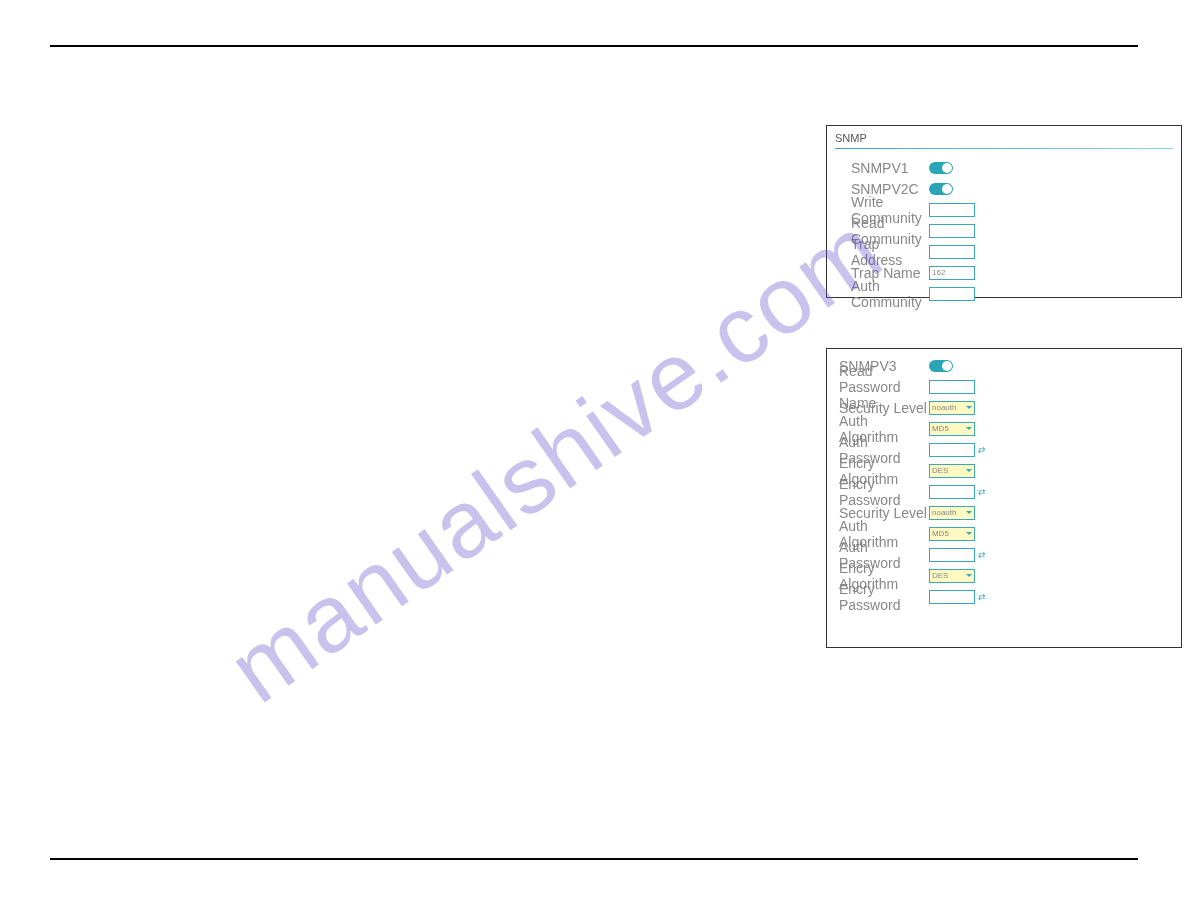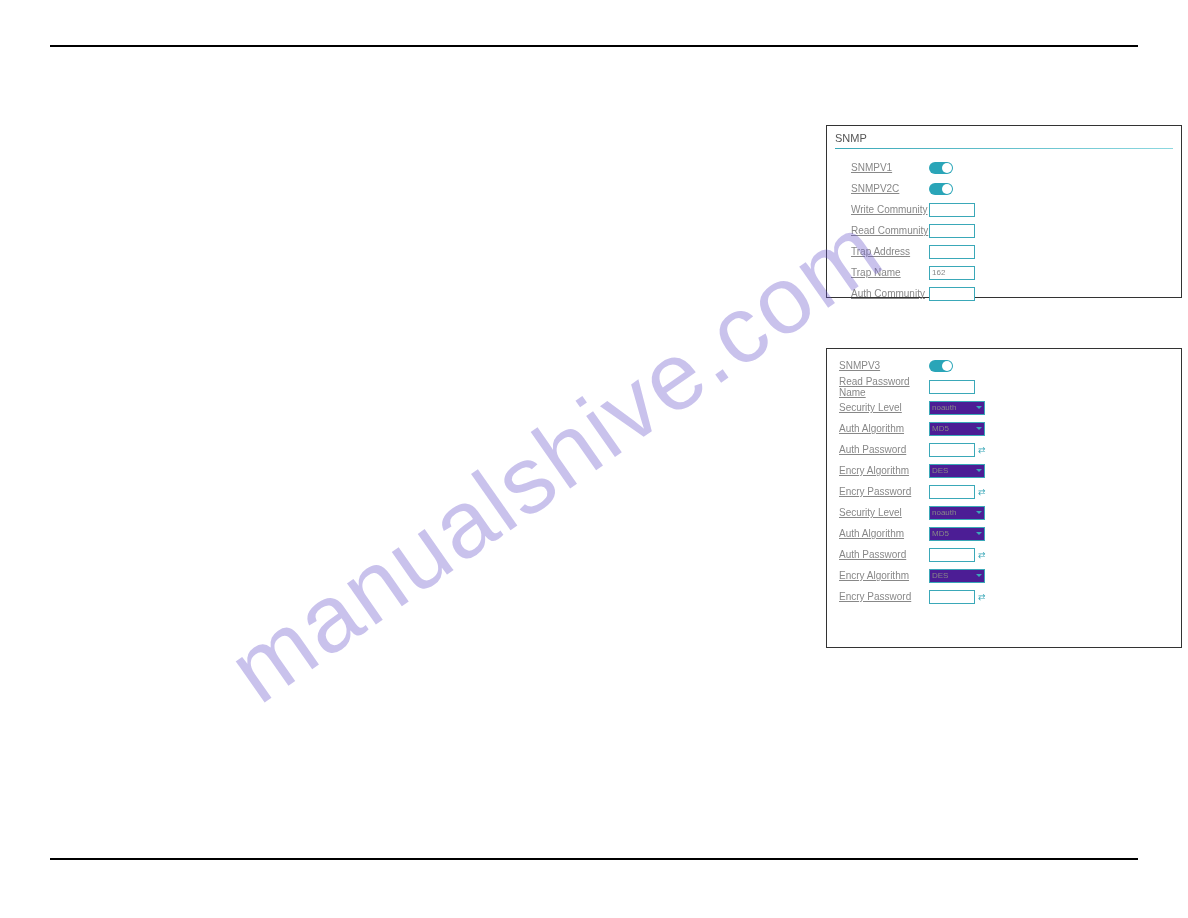--- a/index.html
+++ b/index.html
@@ -77,23 +77,22 @@
   display: flex;
   align-items: center;
   padding: 3px 8px 3px 24px;
   height: 21px;
 }
 .panel-2 .field-row {
   padding-left: 12px;
 }
 .field-label {
   width: 78px;
-  font-size: 10px;
+  font-size: 14px;
   color: #888;
-  text-decoration: underline;
 }
 .toggle {
   width: 24px;
   height: 12px;
   background: #2aa5b8;
   border-radius: 6px;
   position: relative;
 }
 .toggle::after {
   content: '';
@@ -110,30 +109,30 @@
   height: 14px;
   border: 1px solid #3aa8b8;
   font-size: 8px;
   color: #888;
   padding: 0 2px;
   display: flex;
   align-items: center;
   background: #fff;
 }
 .select-box {
-  width: 56px;
+  width: 46px;
   height: 14px;
   border: 1px solid #3aa8b8;
   font-size: 8px;
   color: #888;
   padding: 0 2px;
   display: flex;
   align-items: center;
   justify-content: space-between;
-  background: #4c1d95;
+  background: #fef9c3;
 }
 .select-arrow {
   width: 0;
   height: 0;
   border-left: 3px solid transparent;
   border-right: 3px solid transparent;
   border-top: 3px solid #3aa8b8;
 }
 .pw-icon {
   margin-left: 3px;

